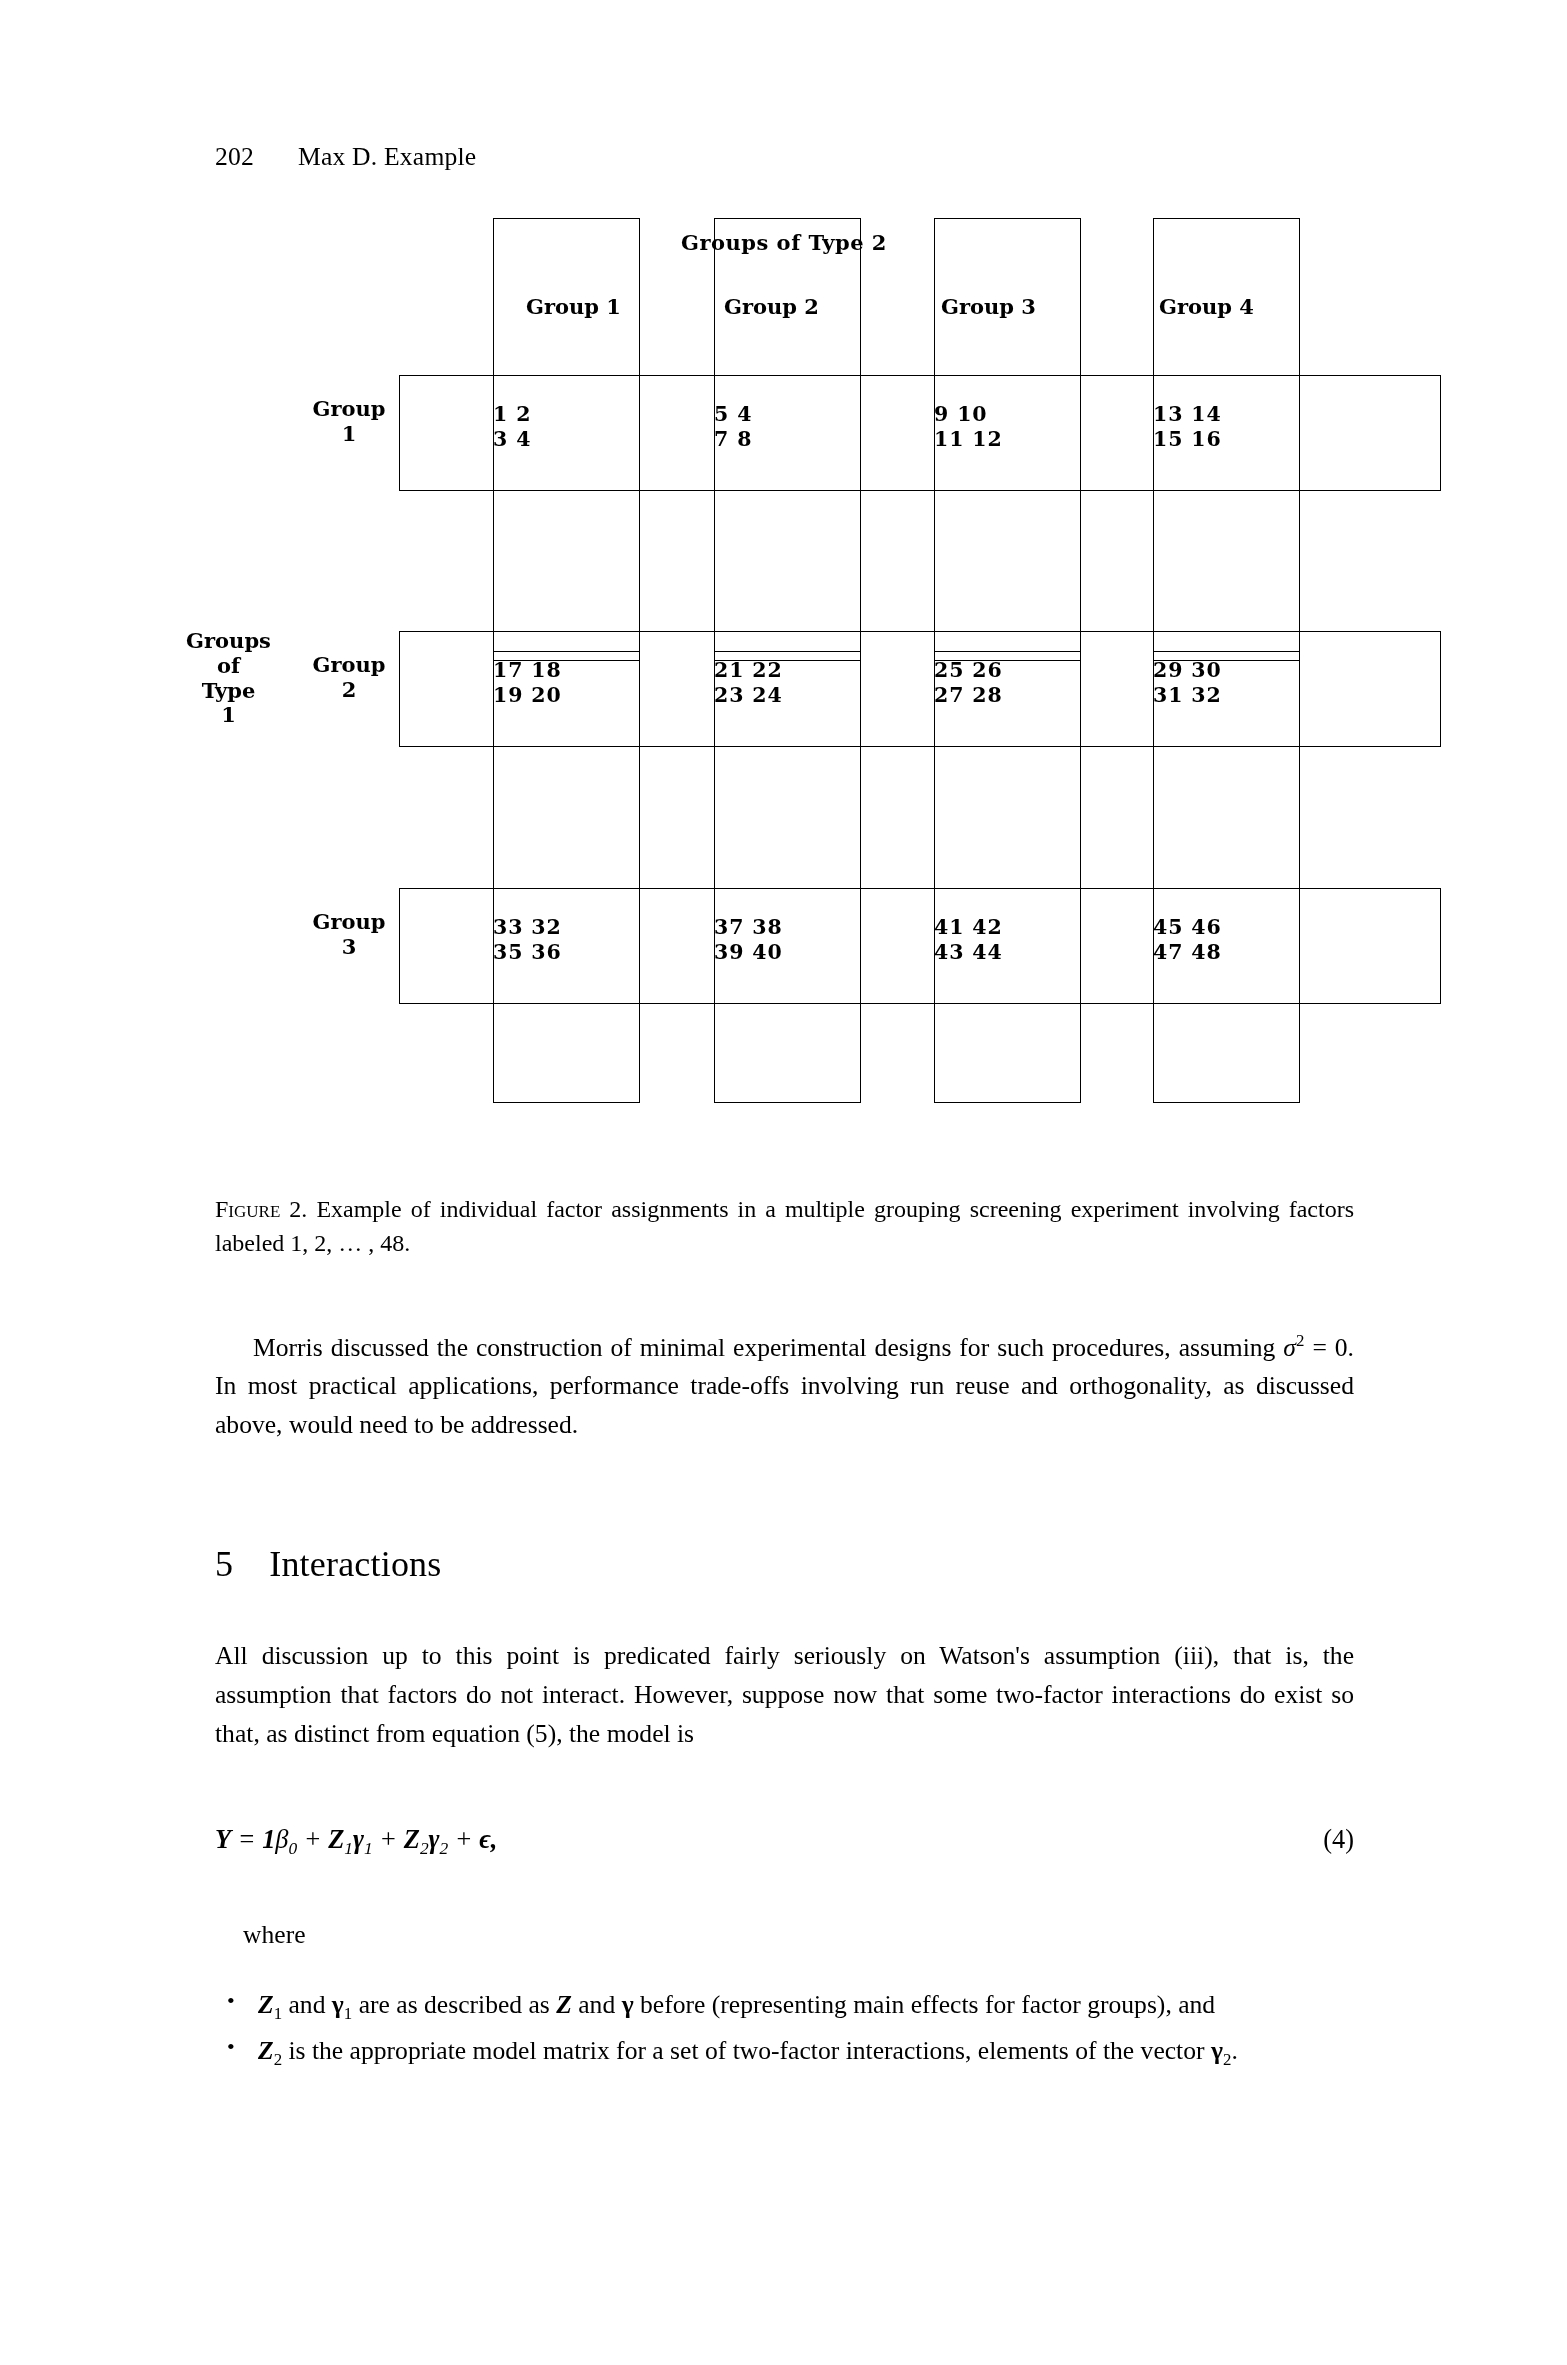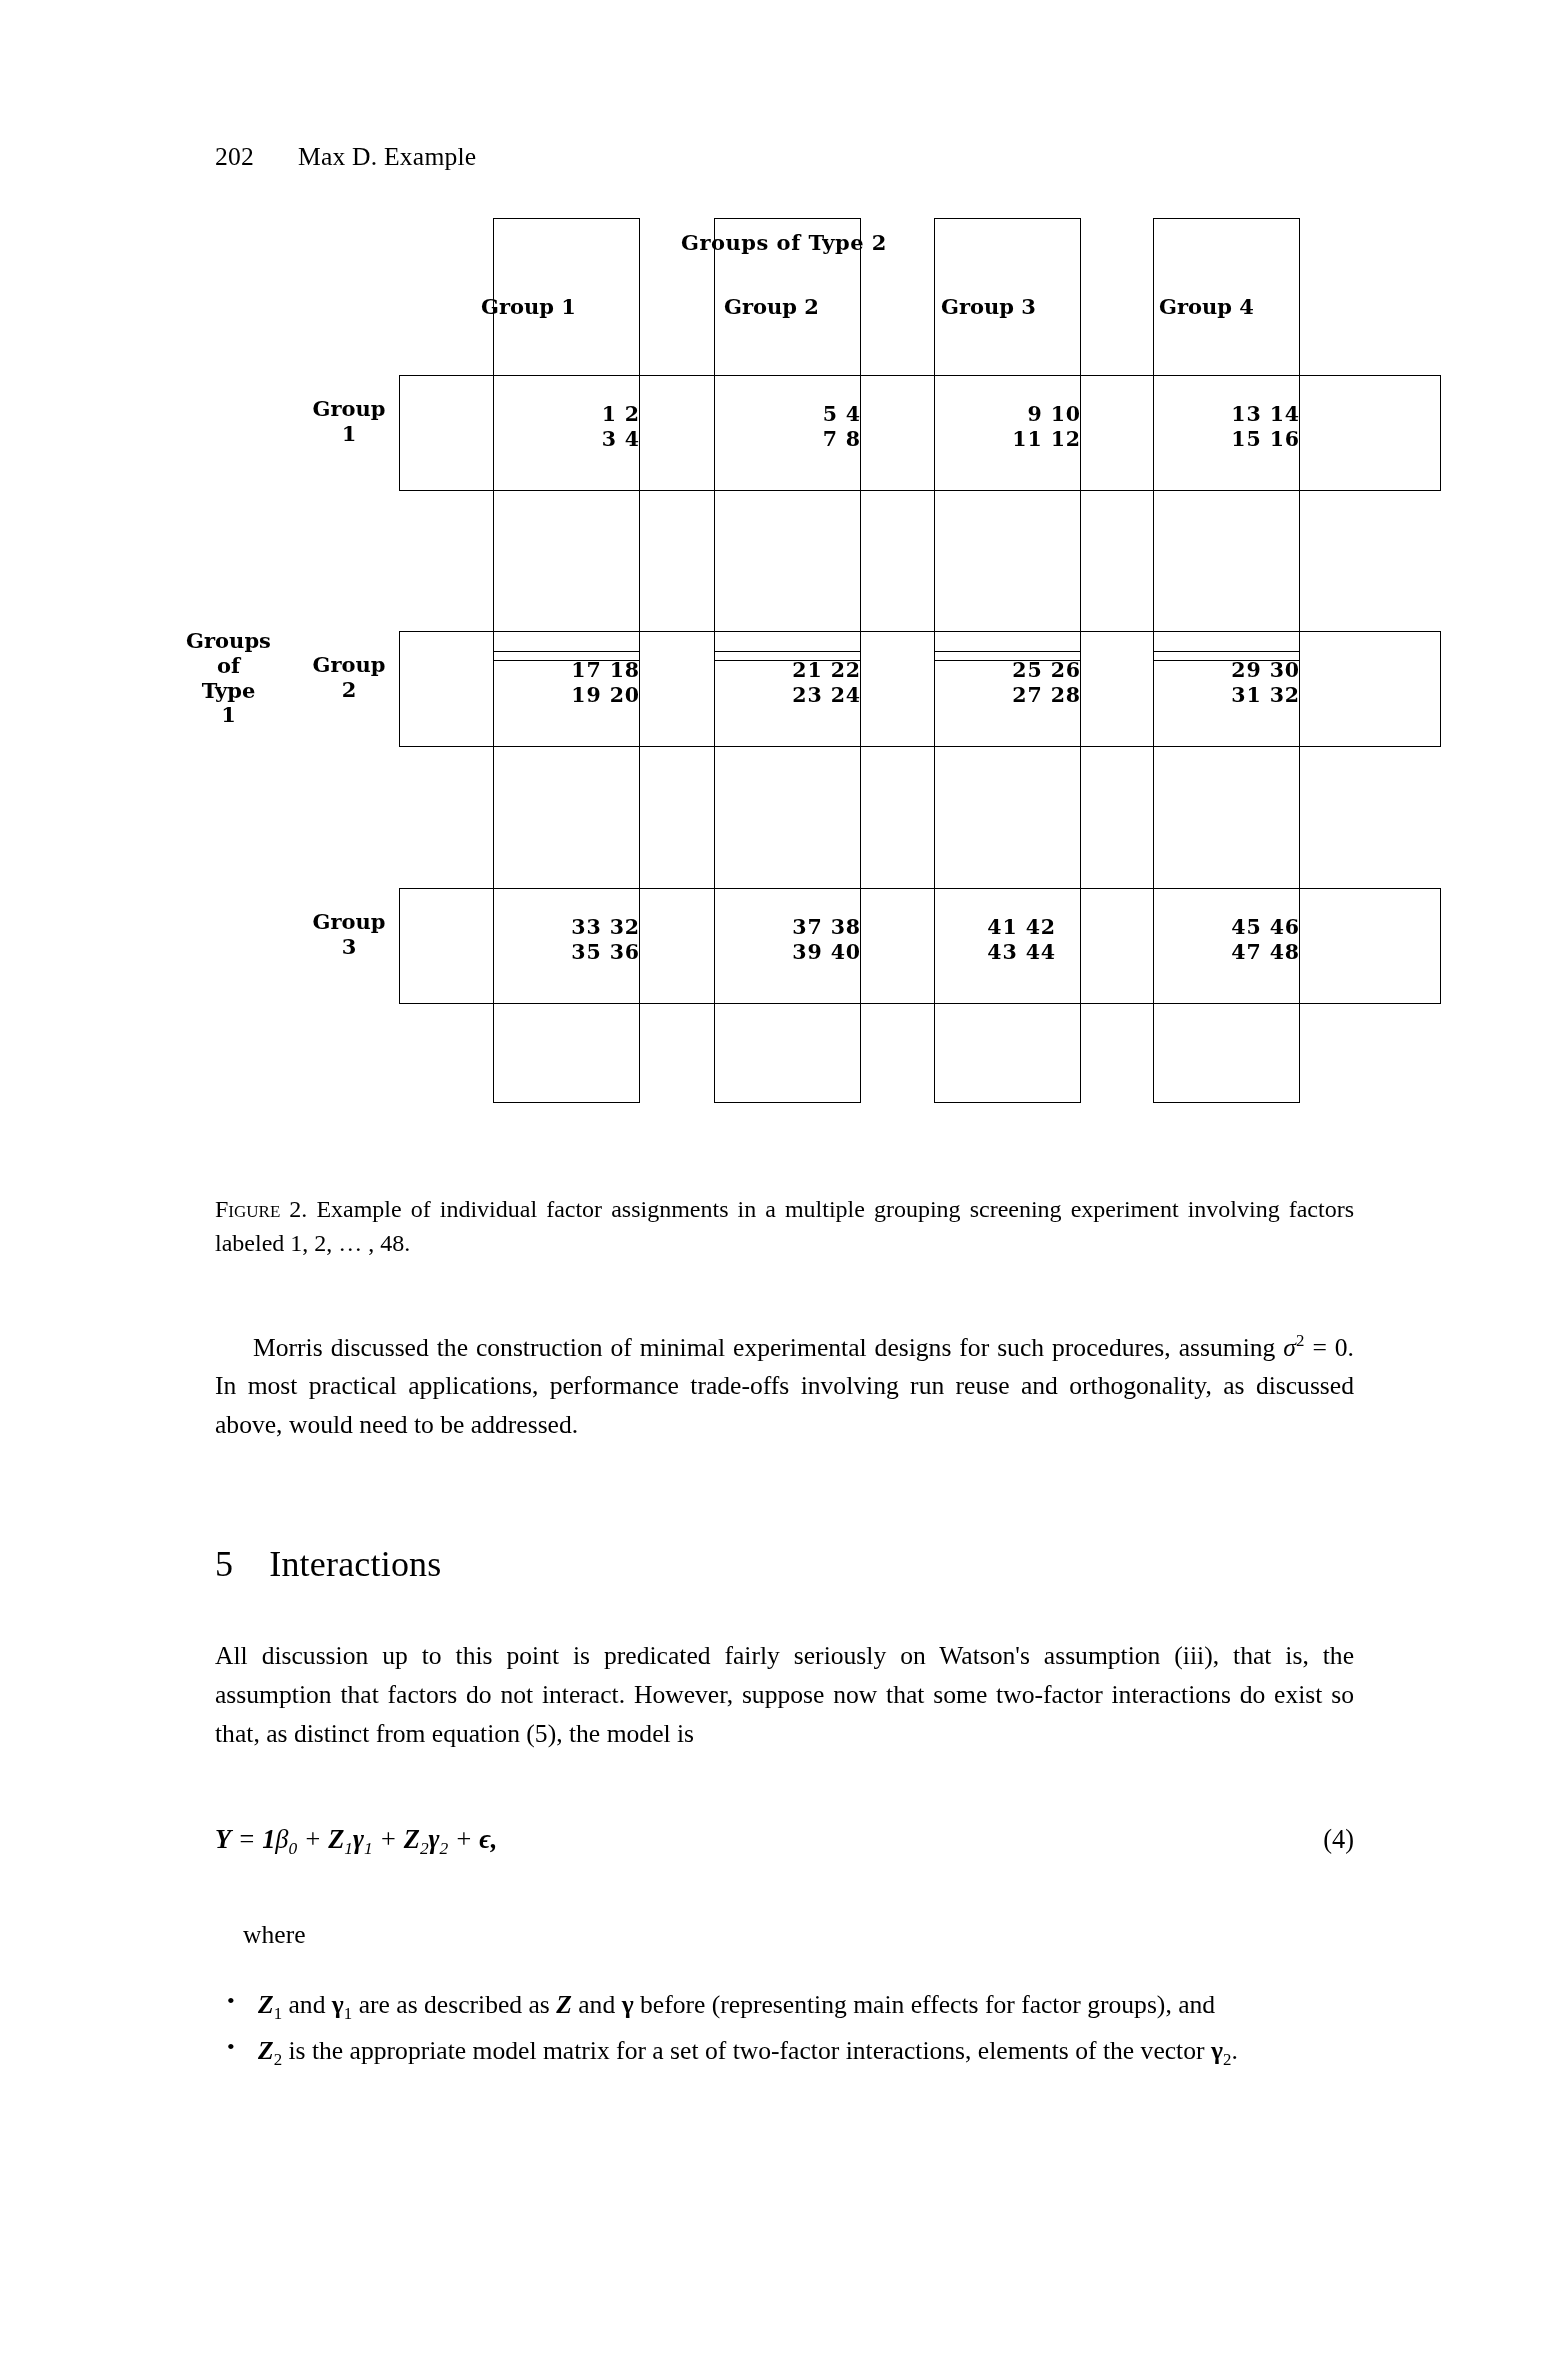--- a/index.html
+++ b/index.html
@@ -104,21 +104,21 @@
   .hband {
     position: absolute;
     border: 1.7px solid #000000;
     box-sizing: border-box;
     background: transparent;
   }
 
   
   .cell-nums {
     position: absolute;
-    text-align: right;
+    text-align: left;
     font-size: 20.5px;
     font-weight: 700;
     font-family: "DejaVu Serif", "Liberation Serif", serif;
     line-height: 1.22;
     white-space: nowrap;
     letter-spacing: 0.9px;
   }
 
   
   .caption {
@@ -208,21 +208,21 @@
   <div class="running-head">
     <span class="folio">202</span><span>Max D. Example</span>
   </div>
 
   <div class="figure-block">
 
     <div class="fig-title">Groups of Type 2</div>
 
     <div class="diagram">
 
-      <div class="col-head" style="left:439px; top:64px; width:179px;">Group 1</div>
+      <div class="col-head" style="left:484px; top:64px; width:179px;">Group 1</div>
       <div class="col-head" style="left:682px; top:64px; width:179px;">Group 2</div>
       <div class="col-head" style="left:899px; top:64px; width:179px;">Group 3</div>
       <div class="col-head" style="left:1117px; top:64px; width:179px;">Group 4</div>
 
       <div class="vband" style="left:493px; top:-12px; width:147px; height:443px;"></div>
       <div class="vband" style="left:714px; top:-12px; width:147px; height:443px;"></div>
       <div class="vband" style="left:934px; top:-12px; width:147px; height:443px;"></div>
       <div class="vband" style="left:1153px; top:-12px; width:147px; height:443px;"></div>
 
       <div class="vband" style="left:493px; top:421px; width:147px; height:452px;"></div>

